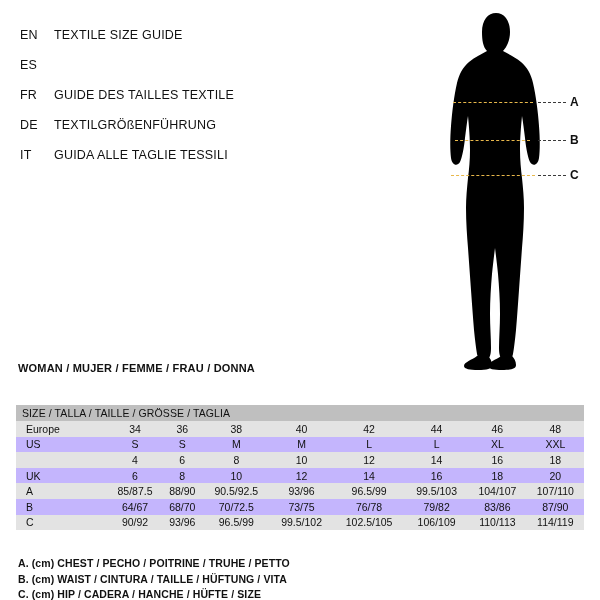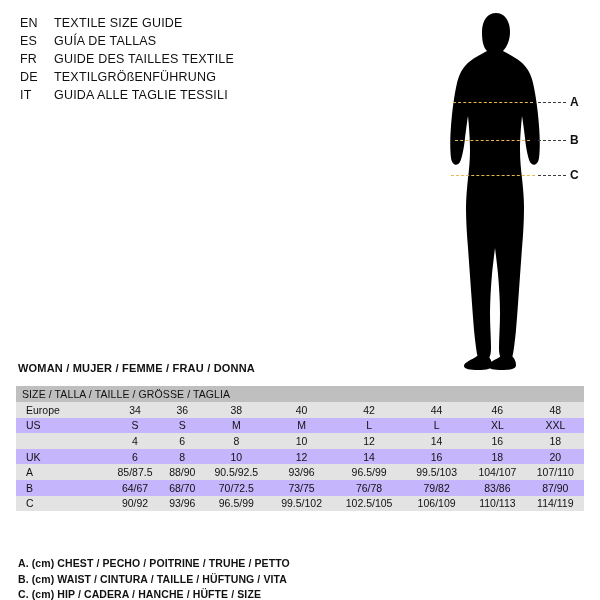--- a/index.html
+++ b/index.html
@@ -22,20 +22,21 @@
     top: 14px; left: 20px;
     width: 320px;
   }
   .lang-row {
     display: flex;
     align-items: baseline;
     height: 18px;
     line-height: 18px;
     font-size: 12.5px;
     letter-spacing: .2px;
+    margin-top: 12px;
   }
   .lang-code {
     width: 34px;
     flex: 0 0 34px;
     font-size: 12.5px;
     color: #111;
   }
   .lang-text {
     font-size: 12.5px;
     color: #111;
@@ -73,21 +74,21 @@
     top: 362px; left: 18px;
     font-size: 11px;
     font-weight: bold;
     letter-spacing: .2px;
     color: #111;
   }
 
   
   .size-table {
     position: absolute;
-    top: 386px; left: 16px;
+    top: 405px; left: 16px;
     width: 568px;
     border-collapse: collapse;
     font-size: 10.5px;
     color: #111;
   }
   .size-table td, .size-table th {
     padding: 0;
     height: 15.6px;
     text-align: center;
     font-weight: normal;
@@ -128,21 +129,20 @@
 
 <div class="page">
 
   <div class="lang-block">
     <div class="lang-row">
       <span class="lang-code">EN</span>
       <span class="lang-text">TEXTILE SIZE GUIDE</span>
     </div>
     <div class="lang-row">
       <span class="lang-code">ES</span>
-      <span class="lang-text">GUÍA DE TALLAS</span>
     </div>
     <div class="lang-row">
       <span class="lang-code">FR</span>
       <span class="lang-text">GUIDE DES TAILLES TEXTILE</span>
     </div>
     <div class="lang-row">
       <span class="lang-code">DE</span>
       <span class="lang-text">TEXTILGRÖßENFÜHRUNG</span>
     </div>
     <div class="lang-row">

